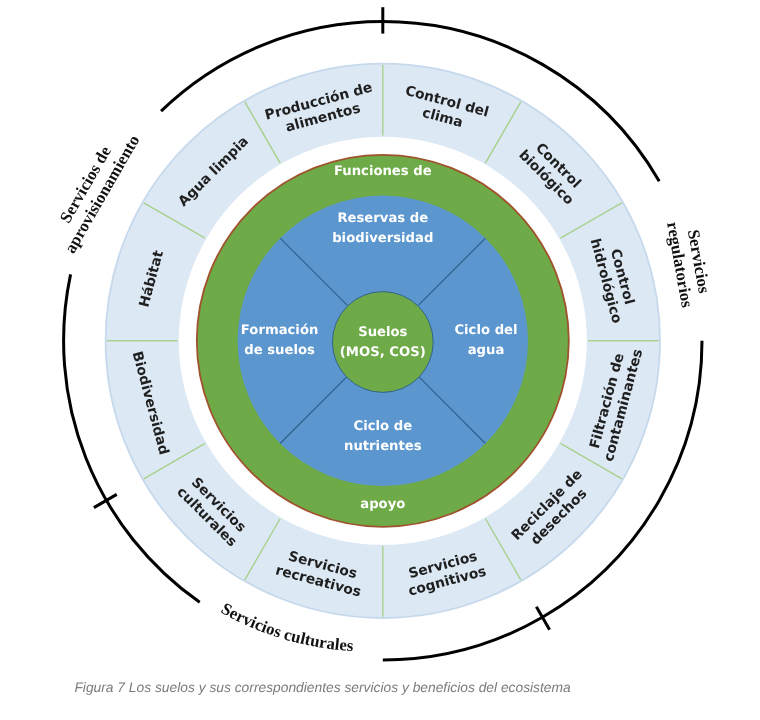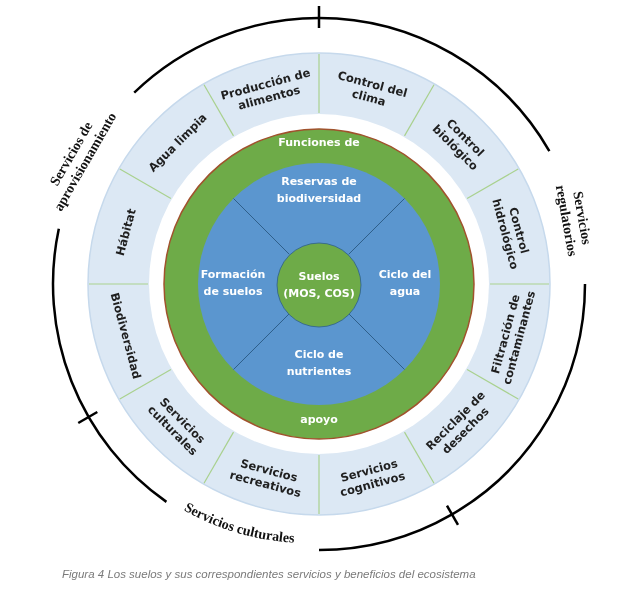--- a/index.html
+++ b/index.html
@@ -125,13 +125,13 @@
   </g>
   <g transform="translate(570,220) rotate(80)">
     <text class="group-label" x="0" y="-8" text-anchor="middle">Servicios</text>
     <text class="group-label" x="0" y="8" text-anchor="middle">regulatorios</text>
   </g>
   <text class="group-label">
     <textPath href="#arc-culturales-text" startOffset="4">Servicios culturales</textPath>
   </text>
 </svg>
 
-<div id="caption">Figura 4 Los suelos y sus correspondientes servicios y beneficios del ecosistema</div>
+<div id="caption">Figura 7 Los suelos y sus correspondientes servicios y beneficios del ecosistema</div>
 
 </body></html>

